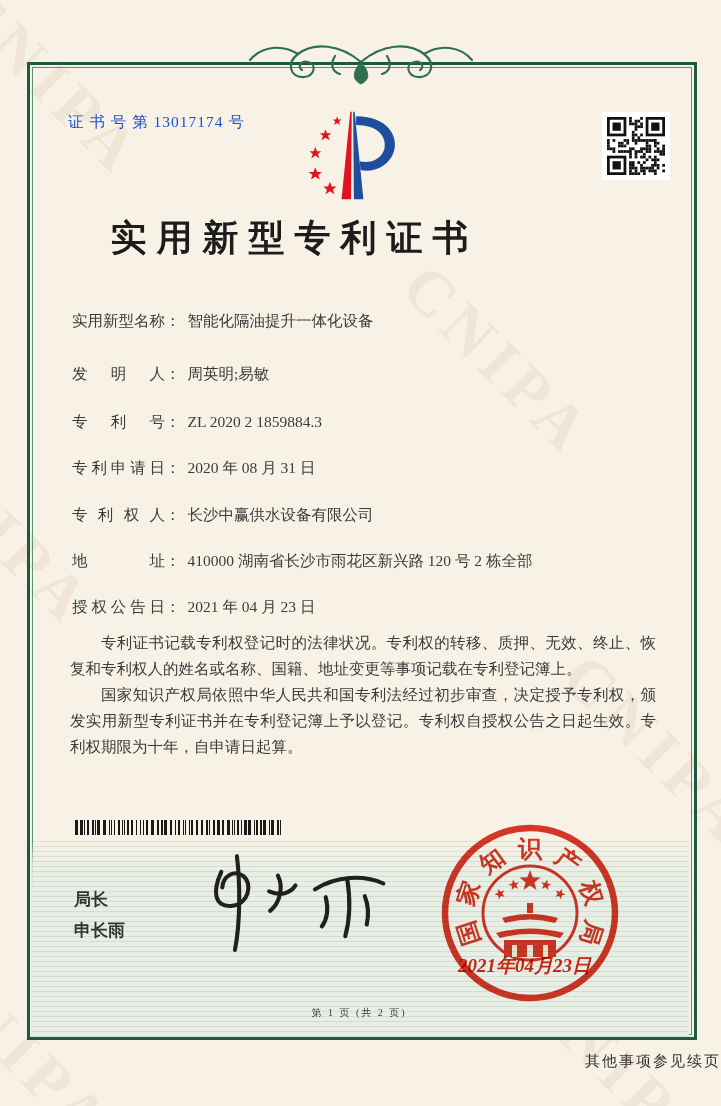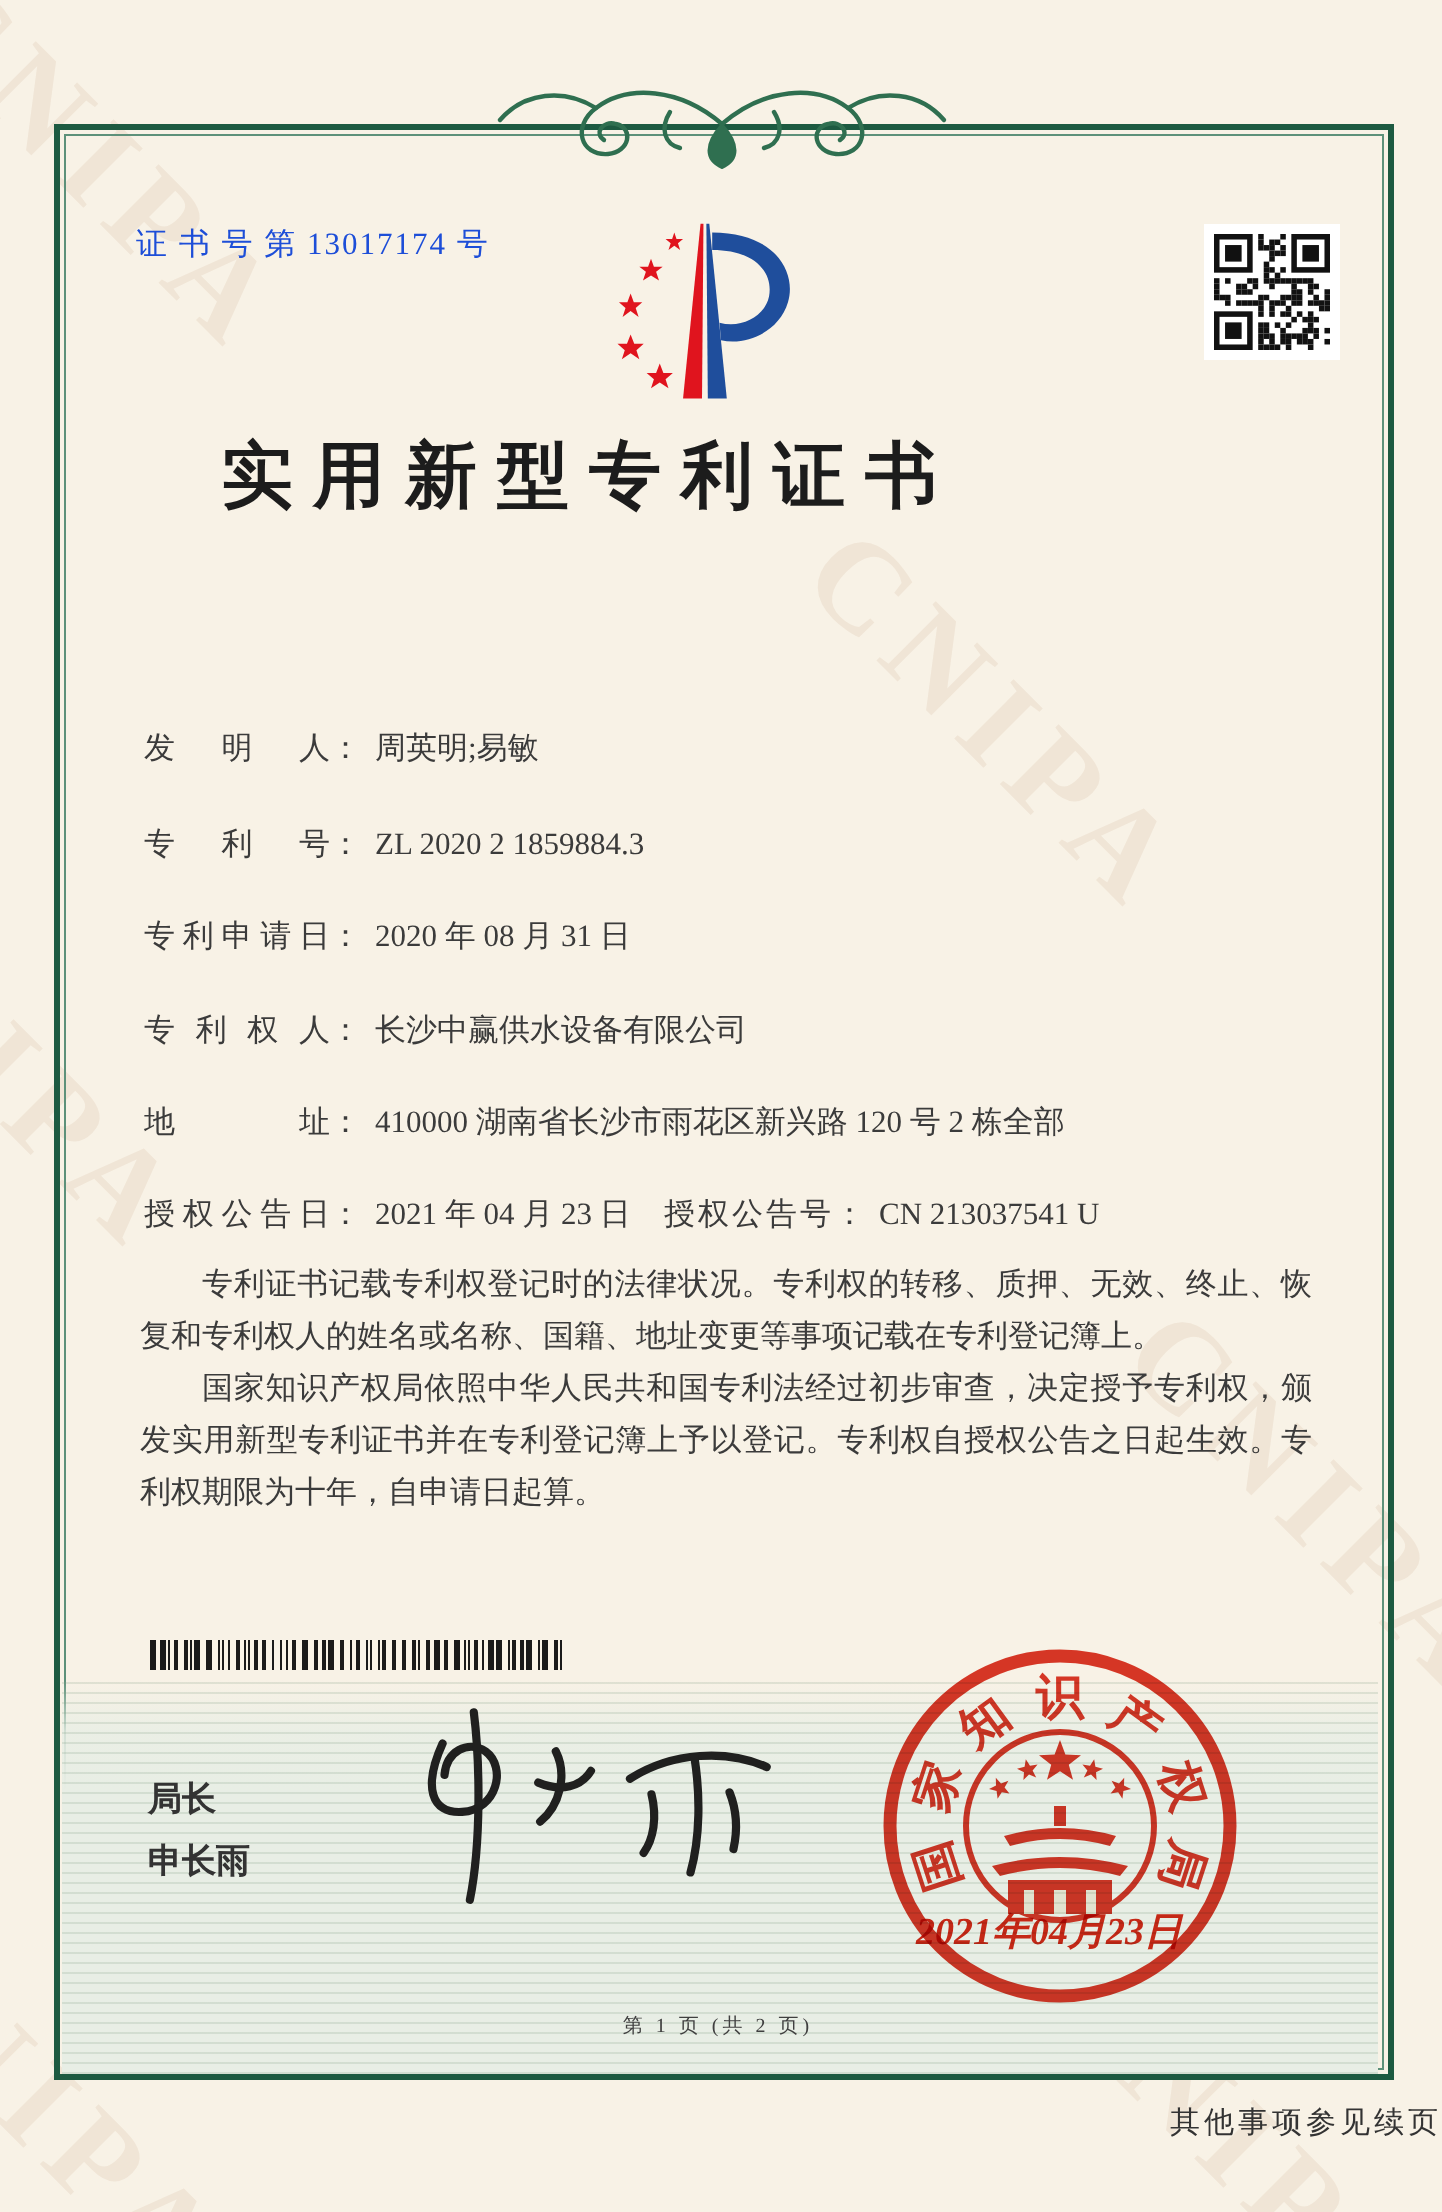--- a/index.html
+++ b/index.html
@@ -236,40 +236,40 @@
       <rect x="43.666666666666664" y="5" width="19.333333333333332" height="19.333333333333332" fill="#111"></rect>
       <rect x="46.42857142857143" y="7.761904761904762" width="13.80952380952381" height="13.80952380952381" fill="#fff"></rect>
       <rect x="49.19047619047619" y="10.523809523809524" width="8.285714285714285" height="8.285714285714285" fill="#111"></rect>
       <rect x="5" y="43.666666666666664" width="19.333333333333332" height="19.333333333333332" fill="#111"></rect>
       <rect x="7.761904761904762" y="46.42857142857143" width="13.80952380952381" height="13.80952380952381" fill="#fff"></rect>
       <rect x="10.523809523809524" y="49.19047619047619" width="8.285714285714285" height="8.285714285714285" fill="#111"></rect>
     </svg>
 
   <h1 class="title">实用新型专利证书</h1>
 
+  <div class="field-row r0">
+    <span class="flabel">实用新型名称</span><span class="fcolon">：</span><span class="fvalue">智能化隔油提升一体化设备</span>
+  </div>
   <div class="field-row r1">
     <span class="flabel">发明人</span><span class="fcolon">：</span><span class="fvalue">周英明;易敏</span>
   </div>
   <div class="field-row r2">
     <span class="flabel">专利号</span><span class="fcolon">：</span><span class="fvalue">ZL 2020 2 1859884.3</span>
   </div>
   <div class="field-row r3">
     <span class="flabel">专利申请日</span><span class="fcolon">：</span><span class="fvalue">2020 年 08 月 31 日</span>
   </div>
   <div class="field-row r4">
     <span class="flabel">专利权人</span><span class="fcolon">：</span><span class="fvalue">长沙中赢供水设备有限公司</span>
   </div>
   <div class="field-row r5">
     <span class="flabel">地址</span><span class="fcolon">：</span><span class="fvalue">410000  湖南省长沙市雨花区新兴路 120 号 2 栋全部</span>
   </div>
   <div class="field-row grant1">
     <span class="flabel">授权公告日</span><span class="fcolon">：</span><span class="fvalue">2021 年 04 月 23 日</span>
-  </div>
-  <div class="grant2">
-    <span class="glabel">授权公告号</span><span>：</span><span class="fvalue">CN 213037541 U</span>
   </div>
 
   <div class="paras">
     <p>专利证书记载专利权登记时的法律状况。专利权的转移、质押、无效、终止、恢复和专利权人的姓名或名称、国籍、地址变更等事项记载在专利登记簿上。</p>
     <p>国家知识产权局依照中华人民共和国专利法经过初步审查，决定授予专利权，颁发实用新型专利证书并在专利登记簿上予以登记。专利权自授权公告之日起生效。专利权期限为十年，自申请日起算。</p>
   </div>
 
   <svg class="barcode" id="barcode" viewBox="0 0 206 15" preserveAspectRatio="none">
       <rect x="0" y="0" width="3" height="15" fill="#1a1a1a"></rect>
       <rect x="5" y="0" width="3" height="15" fill="#1a1a1a"></rect>

